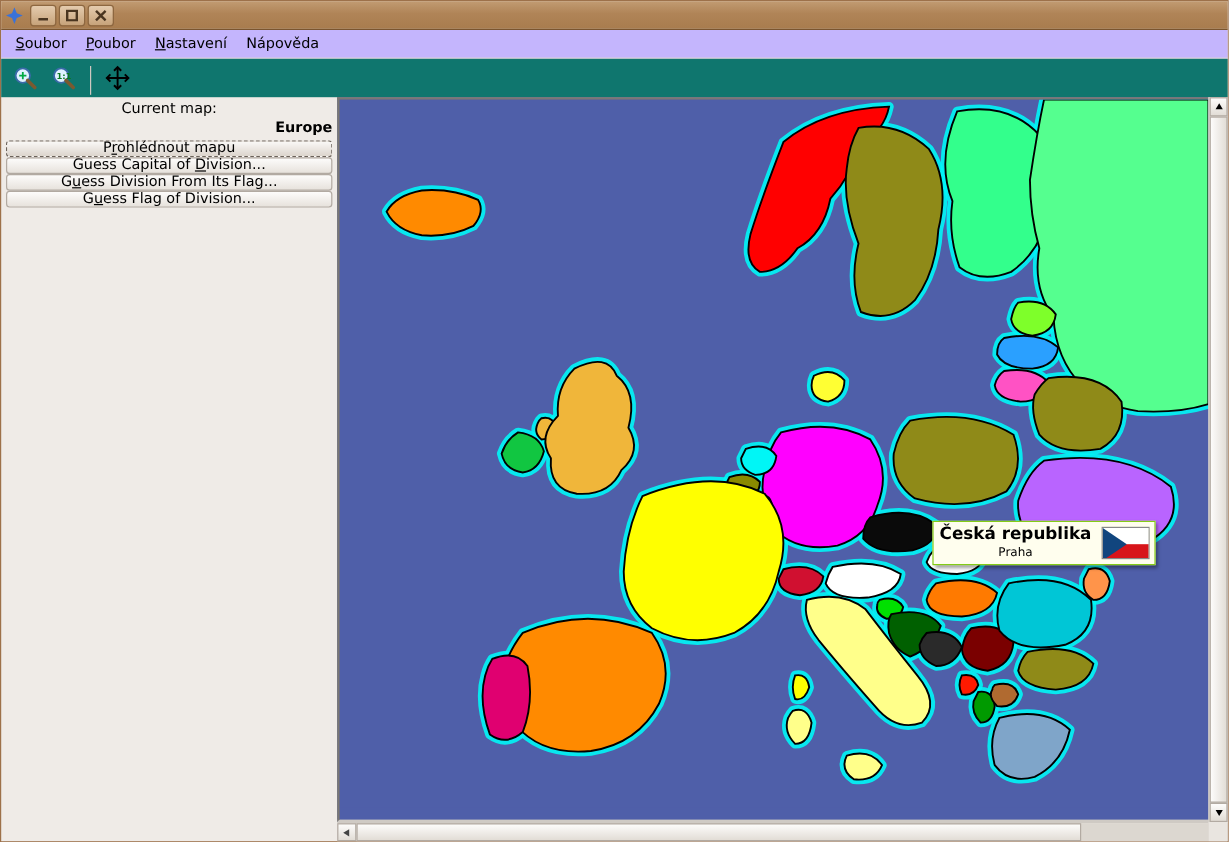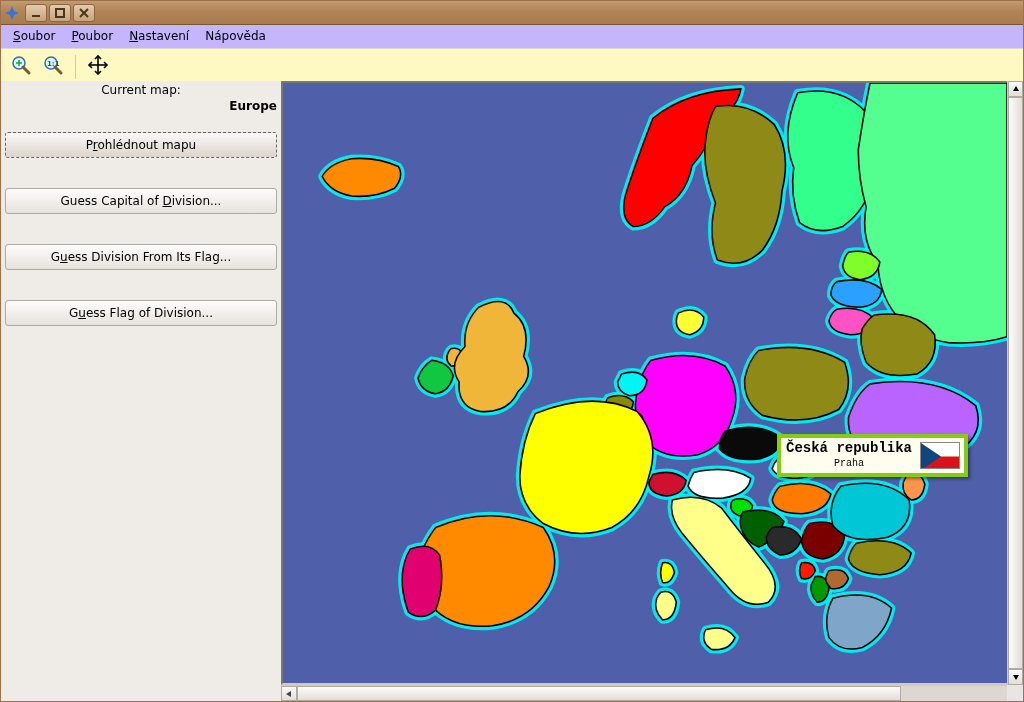--- a/index.html
+++ b/index.html
@@ -7,33 +7,33 @@
   .window { width:1024px; height:702px; display:flex; flex-direction:column; border:1px solid #9d714a; }
   .titlebar { height:24px; background:linear-gradient(to bottom,#c19b72,#b08457 45%,#a87c4e); display:flex; align-items:center; color:#fff; font-weight:bold; border-bottom:1px solid #7a552f; }
   .titlebar .logo { width:22px; display:flex; align-items:center; justify-content:center; }
   .titlebar .title { flex:1; text-align:center; text-shadow:0 1px 0 rgba(0,0,0,.3); }
   .titlebar .winbtns { display:flex; gap:0; padding-right:2px; }
   .titlebar .winbtn { width:22px; height:18px; background:linear-gradient(to bottom,#e4cbae,#c7a37a); border:1px solid #8d6740; border-radius:3px; margin-left:2px; display:flex; align-items:center; justify-content:center; }
   .titlebar .winbtn svg { stroke:#4a3520; stroke-width:2; }
   .menubar { height:24px; background:#c4b5fd; border-bottom:1px solid #ded9d4; display:flex; align-items:stretch; padding:0 4px; }
   .menu { padding:4px 8px; }
   .menu u { text-decoration:underline; }
-  .toolbar { height:32px; background:#fef9c3; display:flex; align-items:flex-end; padding:2px 6px; gap:4px; }
+  .toolbar { height:32px; background:#0f766e; display:flex; align-items:flex-end; padding:2px 6px; gap:4px; }
   .toolbtn { width:28px; height:28px; display:flex; align-items:center; justify-content:center; border:1px solid transparent; border-radius:3px; }
   .content { flex:1; display:flex; min-height:0; }
   .sidebar { width:280px; padding:0 4px; display:flex; flex-direction:column; }
   .sidebar .heading { text-align:center; padding:2px; }
   .sidebar .mapname { text-align:right; font-weight:bold; padding-bottom:4px; }
-  .sbtn { height:26px; margin:15px 0; background:linear-gradient(to bottom,#fdfcfb,#e7e2dc); border:1px solid #b2aaa2; border-radius:3px; display:flex; align-items:center; justify-content:center; }
+  .sbtn { height:14px; margin:0 0; background:linear-gradient(to bottom,#fdfcfb,#e7e2dc); border:1px solid #b2aaa2; border-radius:3px; display:flex; align-items:flex-end; justify-content:center; }
   .sbtn.selected { border:1px dashed #6b625a; background:linear-gradient(to bottom,#faf8f6,#dcd5cd); }
   .sbtn u { text-decoration:underline; }
   .maparea { flex:1; display:flex; flex-direction:column; min-width:0; position:relative; }
   .mapscroll { flex:1; position:relative; overflow:hidden; border:2px inset #cfcac4; background:#4f5fa9; }
   .mapsvg { position:absolute; left:0; top:0; }
-  .tooltip-box { position:absolute; left:494px; top:351px; background:#fffeee; border:4px solid #84cc16; box-shadow:2px 2px 3px rgba(0,0,0,.4); display:flex; padding:2px 4px 3px 5px; align-items:center; gap:8px;font-family:Liberation Mono, monospace; }
+  .tooltip-box { position:absolute; left:494px; top:351px; background:#fffeee; border:1px solid #84cc16; box-shadow:2px 2px 3px rgba(0,0,0,.4); display:flex; padding:2px 4px 3px 5px; align-items:center; gap:8px; }
   .tooltip-text { display:flex; flex-direction:column; align-items:center; line-height:1.25; }
   .tooltip-text .country { font-weight:bold; font-size:14px; }
   .tooltip-text .capital { font-size:10px; }
   .flag { width:40px; height:27px; border:1px solid #888; position:relative; overflow:hidden; }
   .hscrollbar { height:16px; background:#e9e5e0; border-top:1px solid #cfcac4; display:flex; align-items:stretch; }
   .sbarrow { width:16px; background:linear-gradient(to bottom,#fdfcfb,#e2ddd6); border:1px solid #b2aaa2; display:flex; align-items:center; justify-content:center; }
   .sbarrow svg { fill:#444; }
   .sbtrack { flex:1; background:#dcd7d0; position:relative; }
   .sbthumb { position:absolute; left:0; top:0; height:100%; width:85%; background:linear-gradient(to bottom,#fdfcfb,#e2ddd6); border:1px solid #b2aaa2; }
   .vscrollbar { position:absolute; right:0; top:0; bottom:16px; width:16px; background:#e9e5e0; border-left:1px solid #cfcac4; display:flex; flex-direction:column; }

